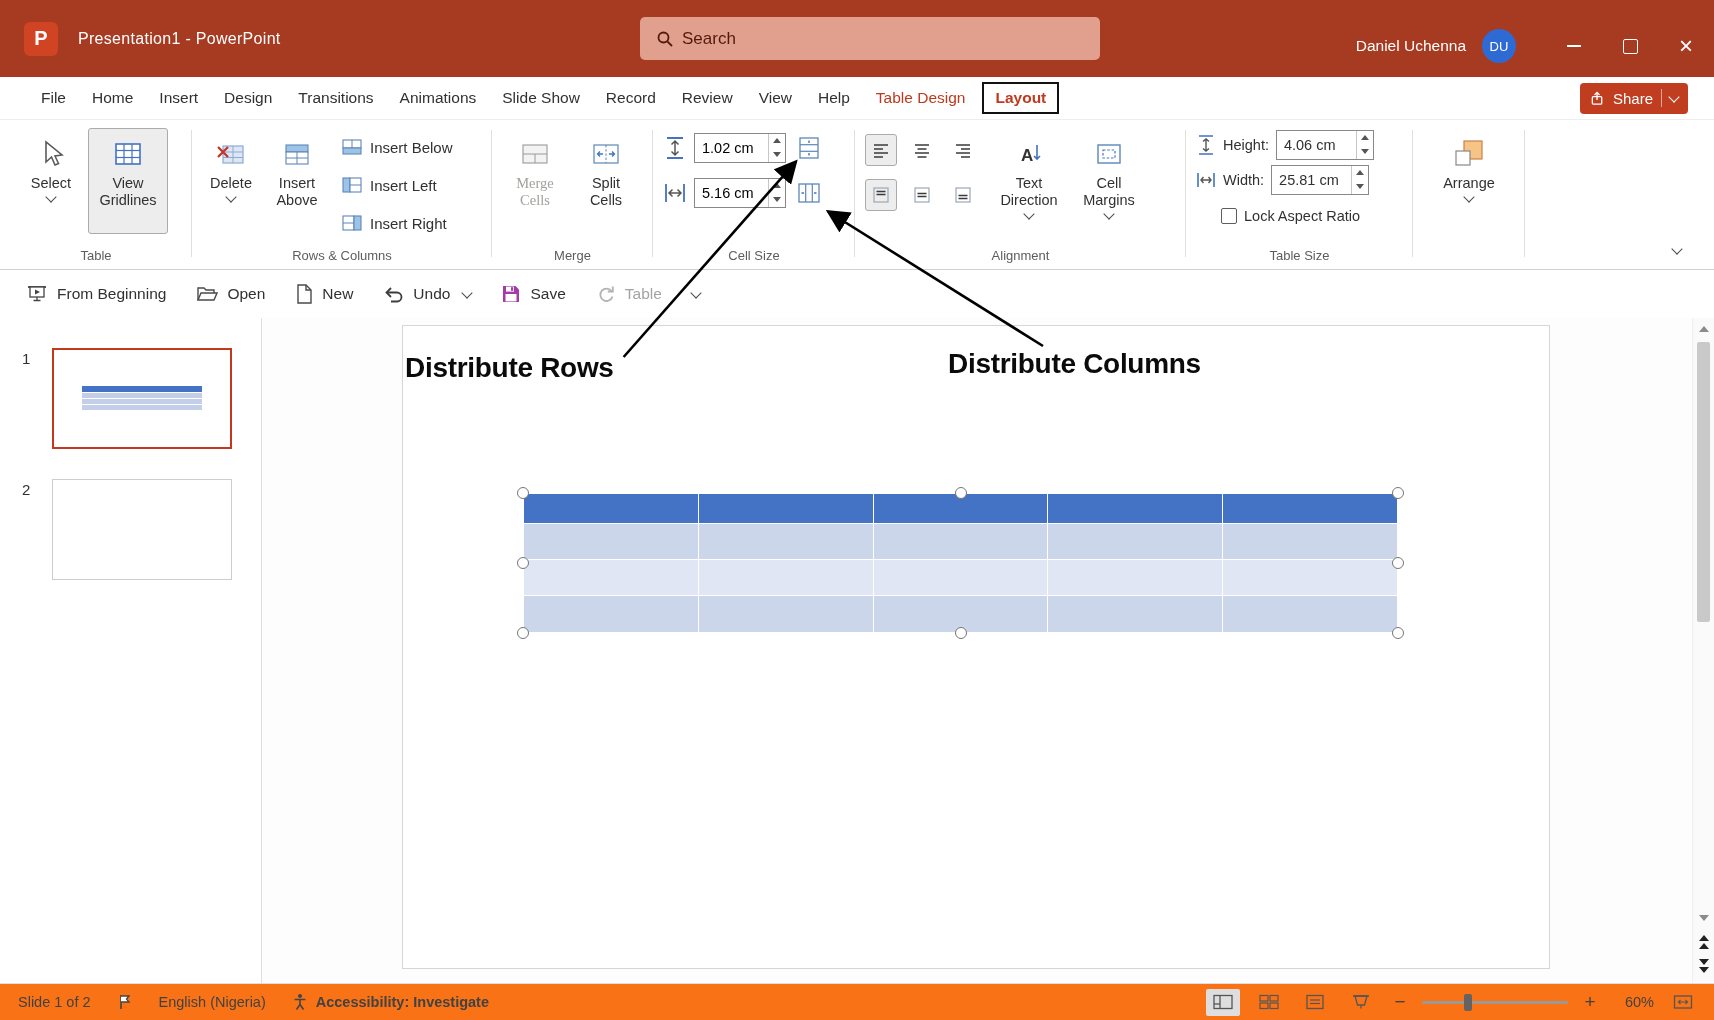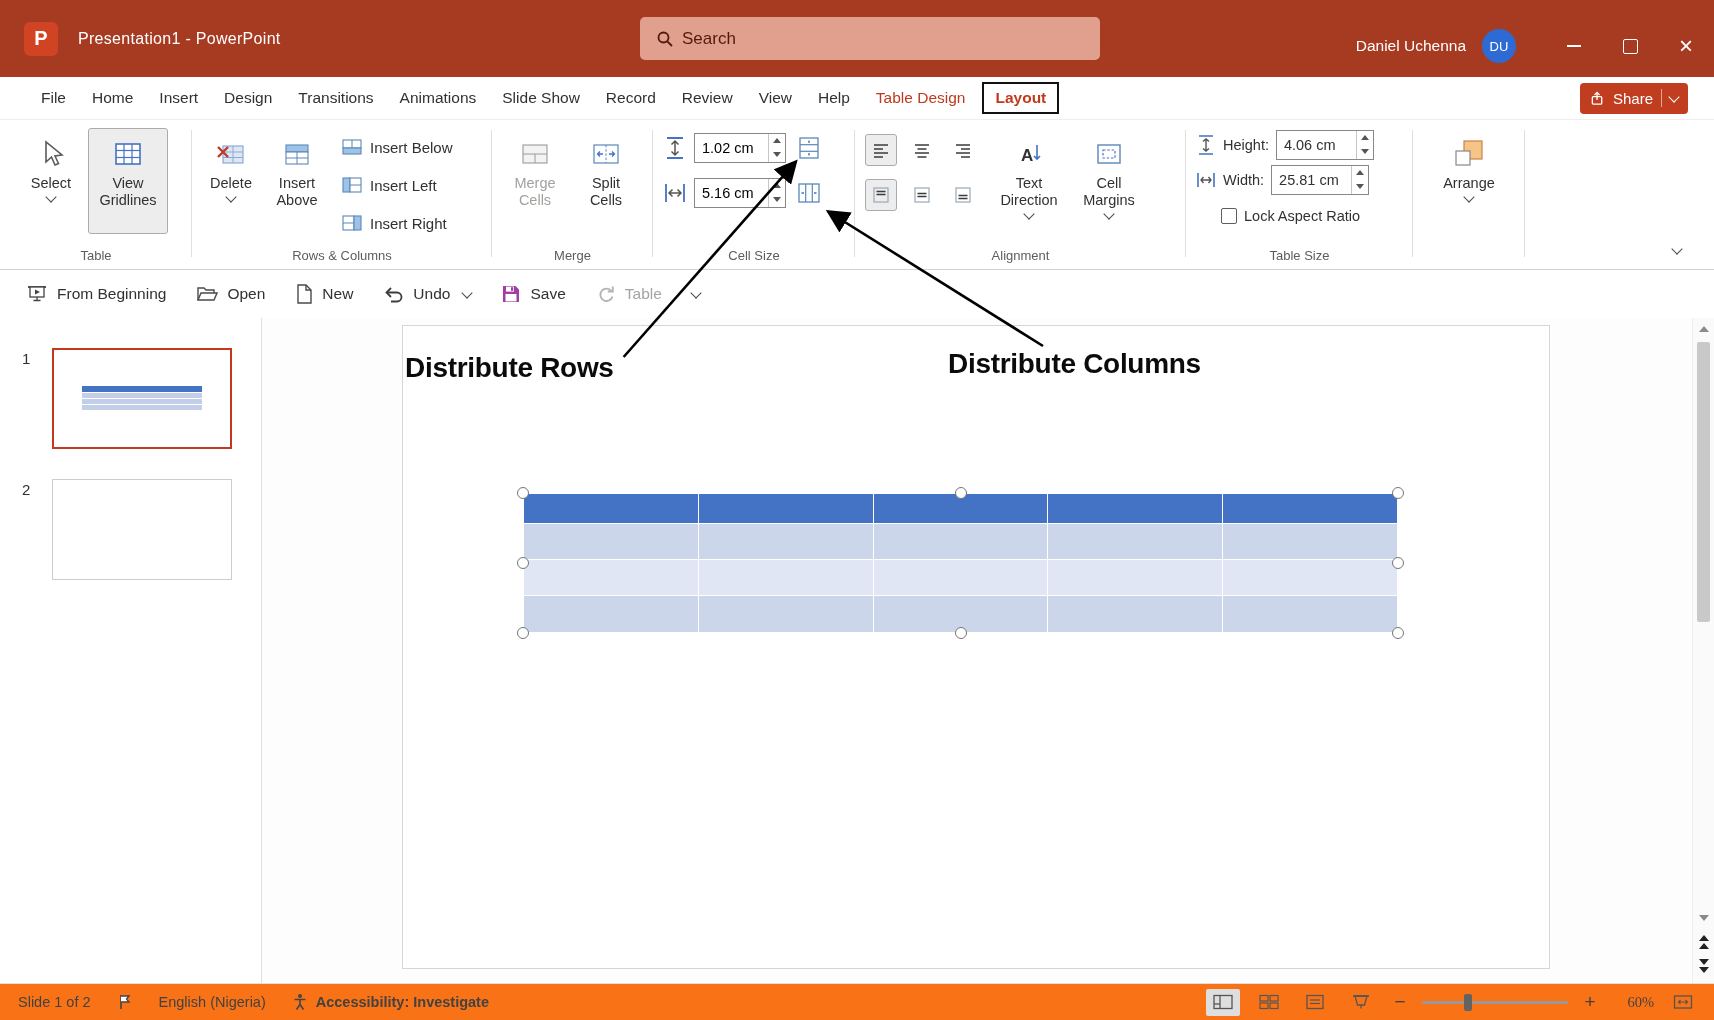--- a/index.html
+++ b/index.html
@@ -108,21 +108,21 @@
   
   .statusbar{position:absolute;top:983px;left:0;right:0;height:37px;background:#f97316;border-top:1px solid #E1DFDD;box-sizing:border-box;display:flex;align-items:center;font-size:14.5px;color:#434242;}
   .sb-left{display:flex;align-items:center;gap:26px;margin-left:18px;}
   .sb-item{display:flex;align-items:center;gap:8px;white-space:nowrap;}
   .sb-right{margin-left:auto;display:flex;align-items:center;gap:12px;margin-right:14px;}
   .sb-icon{width:34px;height:27px;display:flex;align-items:center;justify-content:center;border-radius:2px;}
   .sb-icon.sel{background:#DEDEDE;}
   .zoom-glyph{font-size:19px;color:#434242;width:20px;text-align:center;}
   .zoom-track{width:146px;height:3px;background:#9B9998;position:relative;border-radius:2px;}
   .zoom-thumb{position:absolute;left:29%;top:-7px;width:8px;height:17px;background:#656361;border-radius:2px;}
-  .zoom-pct{width:42px;text-align:right;font-family:Liberation Serif, serif;}
+  .zoom-pct{width:42px;text-align:right;}
 
   
   #arrows{position:absolute;left:0;top:0;width:1714px;height:1020px;pointer-events:none;z-index:60;}
 </style>
 </head>
 <body>
 
 <div class="app">
 
   <header class="titlebar">
@@ -257,21 +257,21 @@
             </svg>
             <span>Insert Right</span>
           </div>
         </div>
       </div>
       <div class="glabel">Rows &amp; Columns</div>
     </div>
 
     <div class="rgroup g-merge">
       <div class="gcontent" style="gap:8px;">
-        <div class="bigbtn disabled" style="width:66px;">
+        <div class="bigbtn disabled" style="width:66px;font-family:Liberation Serif, serif;">
           <span class="icon32">
             <svg width="30" height="28" viewBox="0 0 30 28">
               <rect x="3" y="5" width="24" height="18" fill="#F3F3F3" stroke="#9A9A9A" stroke-width="1.1"></rect>
               <line x1="3" y1="14" x2="27" y2="14" stroke="#9A9A9A"></line>
               <line x1="15" y1="14" x2="15" y2="23" stroke="#9A9A9A"></line>
             </svg>
           </span>
           <span class="lbl">Merge Cells</span>
         </div>
         <div class="bigbtn" style="width:60px;">

